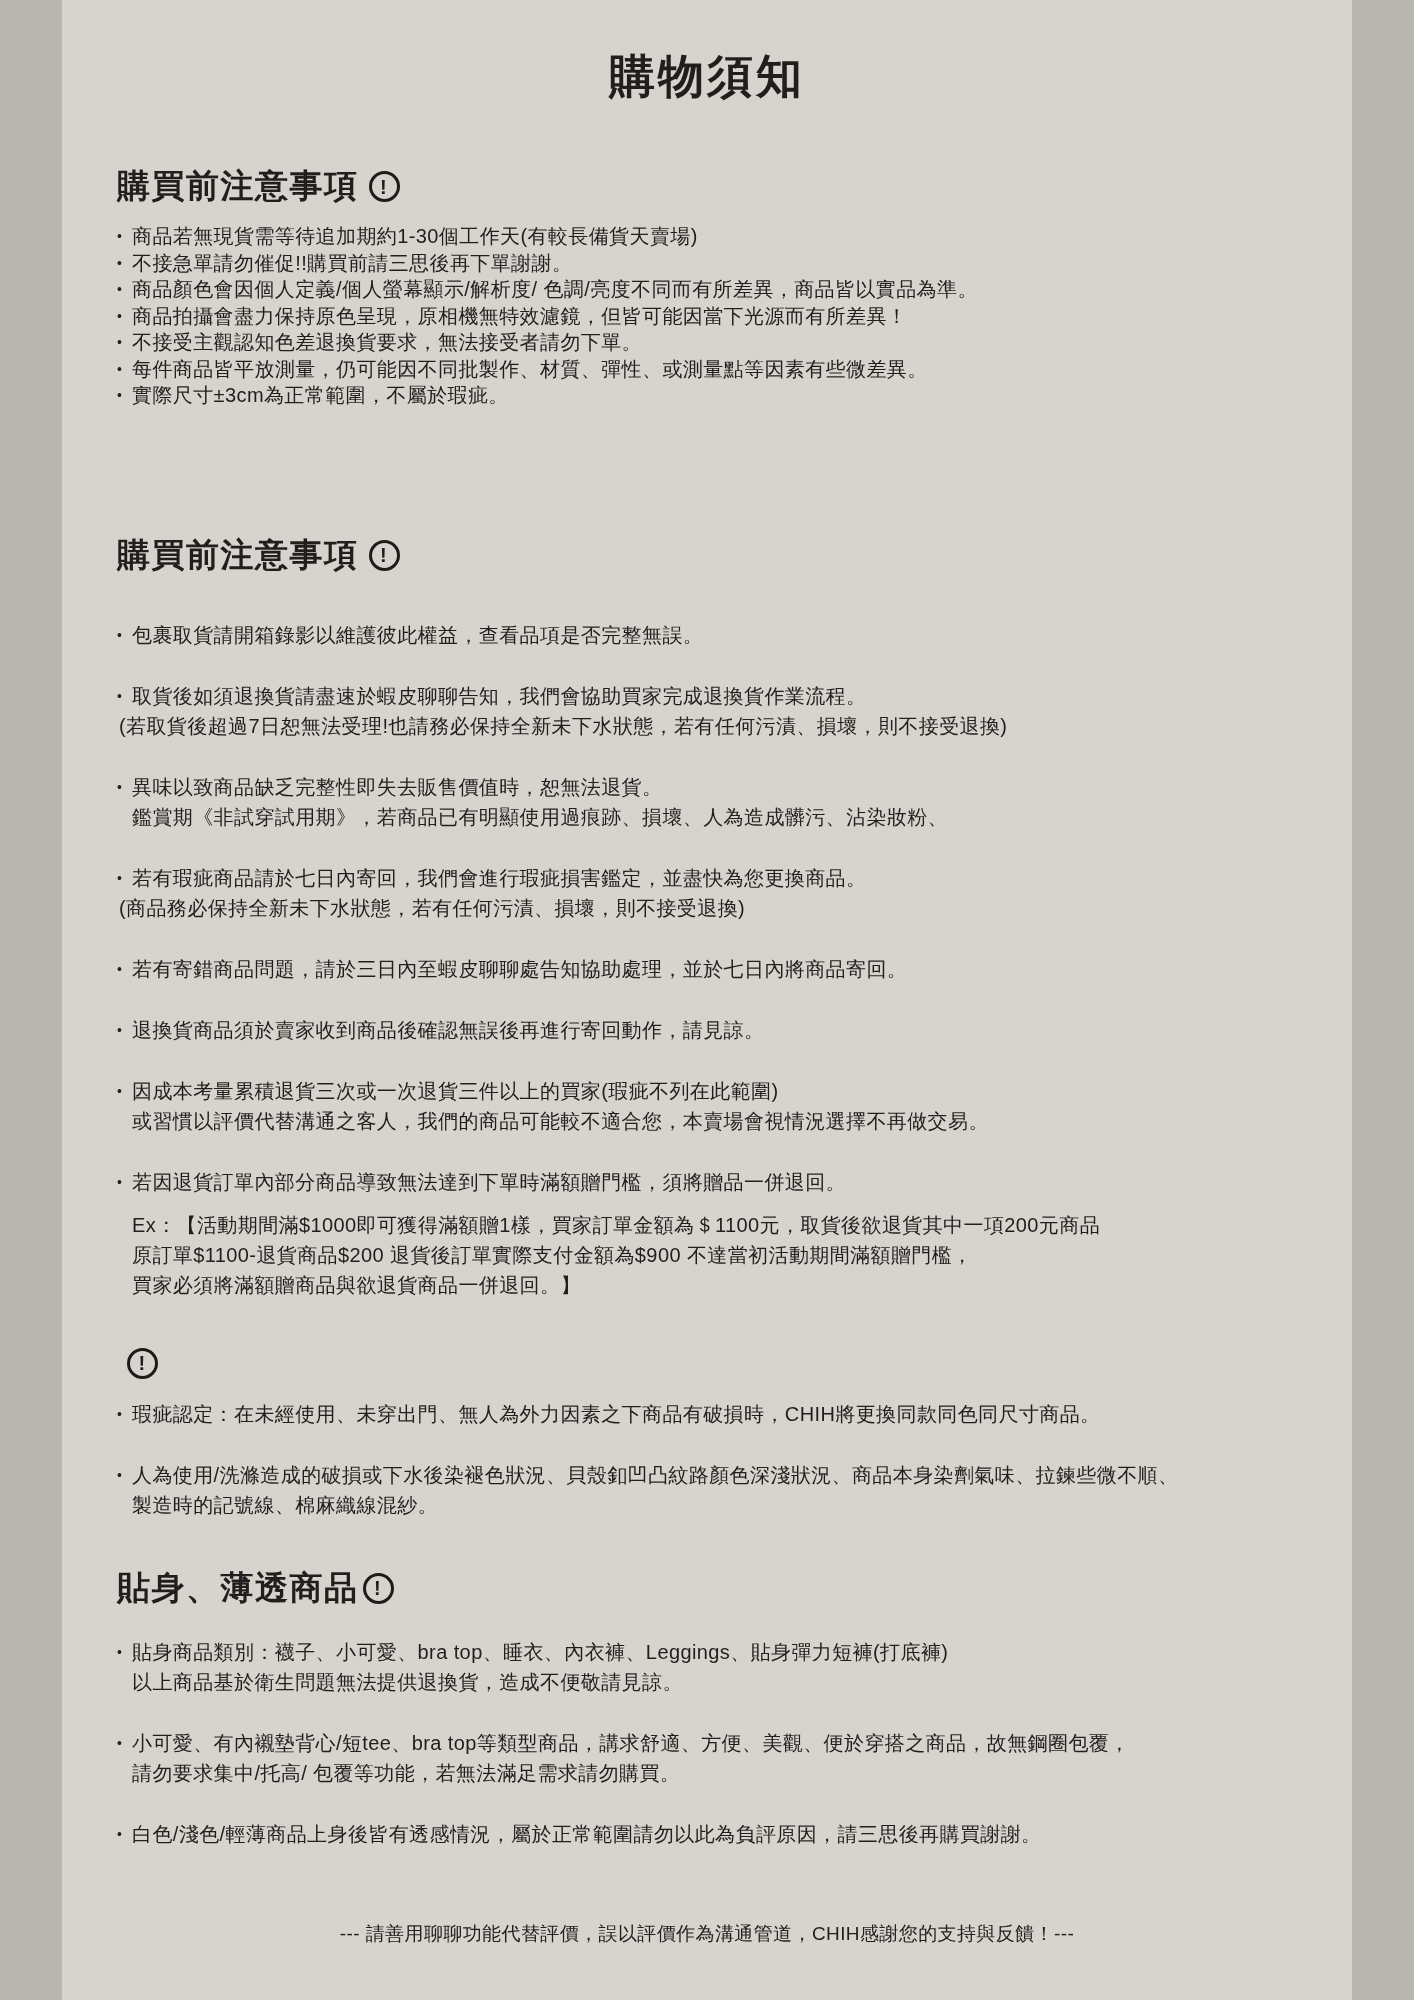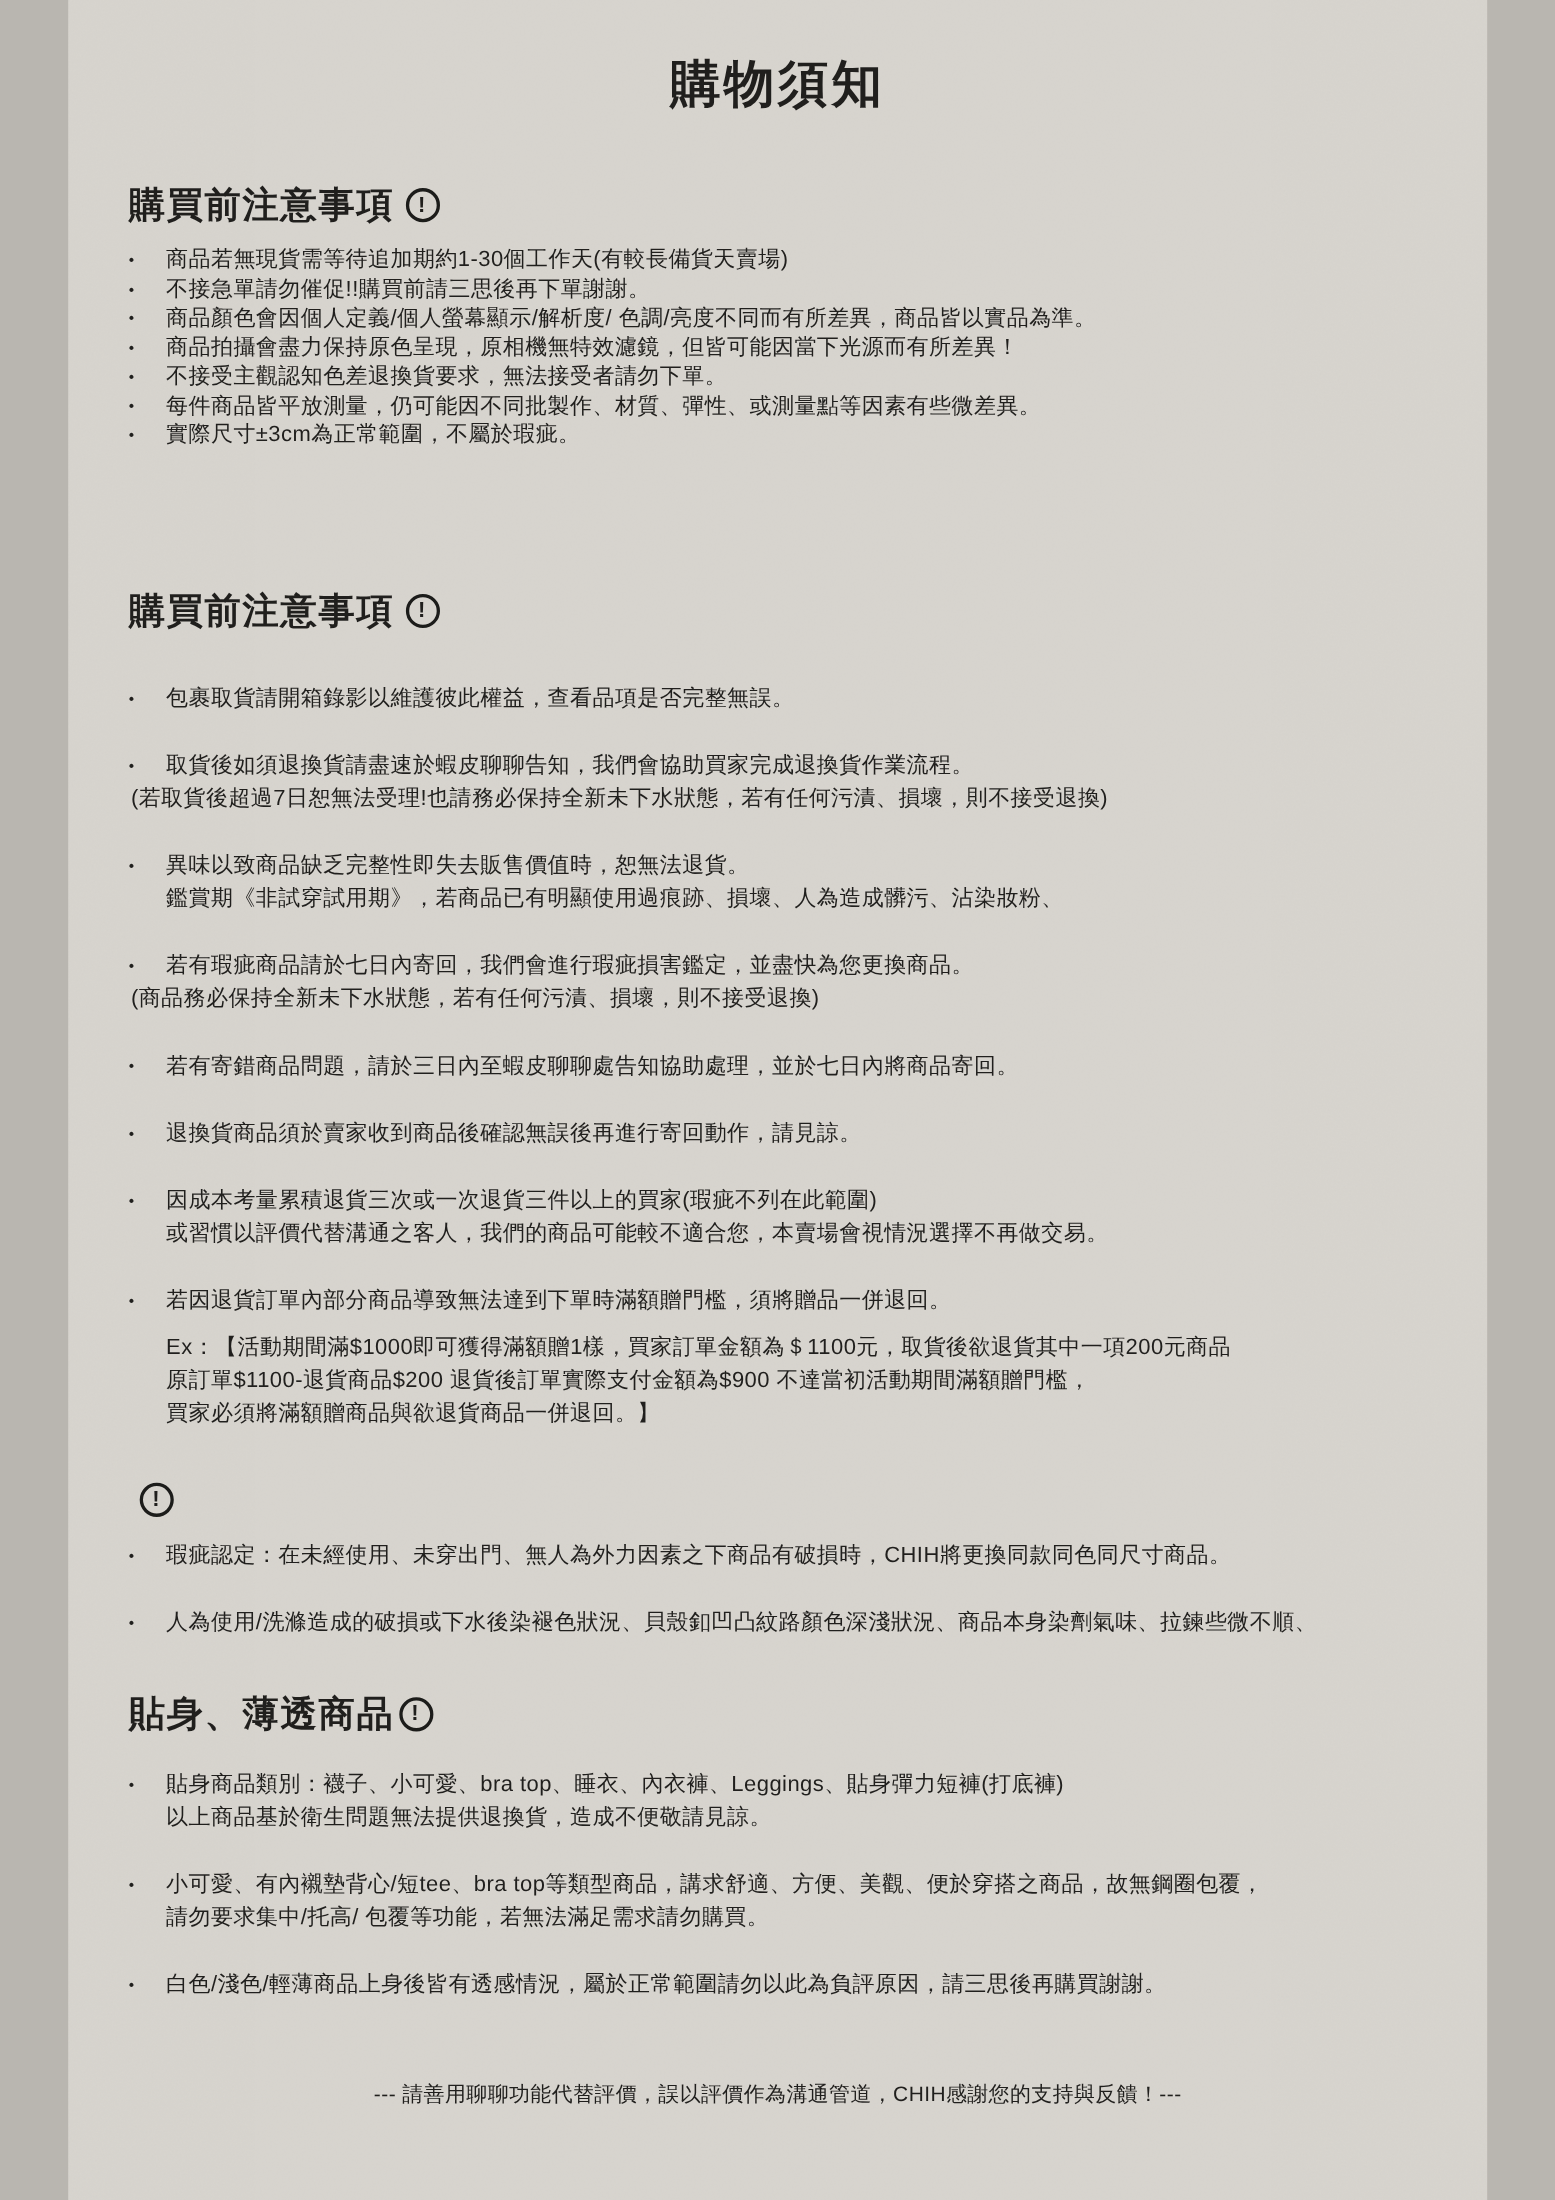--- a/index.html
+++ b/index.html
@@ -39,21 +39,21 @@
   #sec3 .list{margin-top:20px;}
   #sec4 .list{margin-top:26px;}
   .item{display:flex;align-items:flex-start;}
   .list-spaced .item{margin-bottom:31px;}
   .marker{
     flex:0 0 15px;width:15px;
     font-size:14px;line-height:26.5px;
   }
   .list-spaced .marker{line-height:30px;}
   .lines{flex:1 1 auto;min-width:0;}
-  .line{font-size:20px;line-height:26.5px;letter-spacing:0.4px;margin-left:19px;}
+  .line{font-size:20px;line-height:26.5px;letter-spacing:0.4px;}
   .list-spaced .line{line-height:30px;}
   .line.hang{margin-left:-13px;}
   .item.example{margin-top:-18px;padding-left:15px;}
   .footer{
     margin-top:72px;
     text-align:center;
     font-size:19px;letter-spacing:0.4px;
   }
 </style>
 </head>
@@ -199,20 +199,21 @@
           <div class="item">
             <span class="marker">•</span>
             <div class="lines">
               <div class="line">瑕疵認定：在未經使用、未穿出門、無人為外力因素之下商品有破損時，CHIH將更換同款同色同尺寸商品。</div>
             </div>
           </div>
           <div class="item">
             <span class="marker">•</span>
             <div class="lines">
               <div class="line">人為使用/洗滌造成的破損或下水後染褪色狀況、貝殼釦凹凸紋路顏色深淺狀況、商品本身染劑氣味、拉鍊些微不順、</div>
+              <div class="line">製造時的記號線、棉麻織線混紗。</div>
             </div>
           </div>
         </div>
     </section>
 
     <section id="sec4">
       <h2 class="sec-heading">
         <span>貼身、薄透商品</span>
         <span class="icon-circle icon-tight">!</span>
       </h2>

